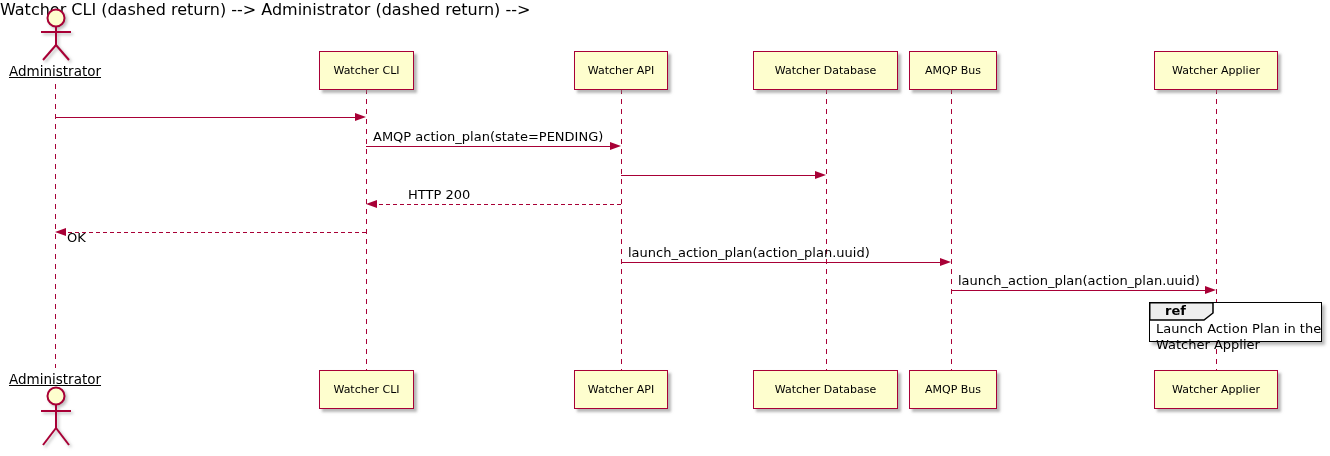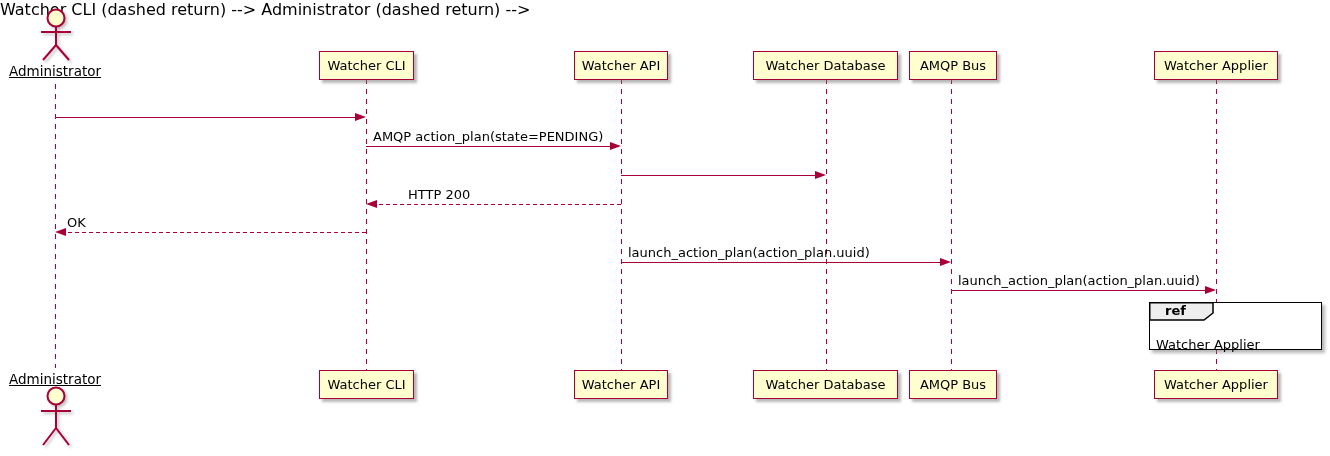--- a/index.html
+++ b/index.html
@@ -6,24 +6,24 @@
   .canvas {
     position:relative; width:1330px; height:456px; background:#ffffff;
     font-family:"DejaVu Sans","Liberation Sans",sans-serif; color:#000;
     overflow:hidden;
   }
   .lifeline {
     position:absolute; width:1px; z-index:1;
     background-image:repeating-linear-gradient(to bottom,#A80036 0 5px,transparent 5px 10px);
   }
   .pbox {
-    position:absolute; height:29px; box-sizing:border-box; z-index:4;
+    position:absolute; height:39px; box-sizing:border-box; z-index:4;
     background:#FEFECE; border:1.5px solid #A80036;
     display:flex; align-items:center; justify-content:center;
-    font-size:13px; white-space:nowrap;
+    font-size:11px; white-space:nowrap;
     box-shadow:2.5px 2.5px 2.5px rgba(125,125,125,0.55);
   }
   .actor-label {
     position:absolute; transform:translateX(-50%); font-size:13.5px;
     white-space:nowrap; z-index:4;text-decoration:underline;
   }
   .actor-svg { position:absolute; z-index:4;
     filter:drop-shadow(2px 2px 1.5px rgba(125,125,125,0.5)); }
   .msg-label {
     position:absolute; font-size:13px; white-space:nowrap; z-index:3;
@@ -31,21 +31,21 @@
   .line-solid { position:absolute; height:1px; background:#A80036; z-index:3; }
   .line-dashed {
     position:absolute; height:1px; z-index:3;
     background-image:repeating-linear-gradient(to right,#A80036 0 4px,transparent 4px 7px);
   }
   .arr-r, .arr-l { position:absolute; width:0; height:0; z-index:3;
     border-top:4.5px solid transparent; border-bottom:4.5px solid transparent; }
   .arr-r { border-left:11px solid #A80036; }
   .arr-l { border-right:11px solid #A80036; }
   .refbox {
-    position:absolute; left:1149px; top:302px; width:173px; height:48px;
+    position:absolute; left:1149px; top:302px; width:173px; height:40px;
     box-sizing:border-box; background:#ffffff; border:1.5px solid #000;
     z-index:5; box-shadow:3px 3px 3px rgba(125,125,125,0.55);
   }
   .ref-tab-svg { position:absolute; left:-1.5px; top:-1.5px; }
   .ref-tag {
     position:absolute; left:15px; top:0px; font-size:13px; font-weight:bold;
     z-index:6;
   }
   .ref-text { position:absolute; left:6px; font-size:13px; white-space:nowrap; }
 </style>
@@ -91,40 +91,41 @@
   
   <div class="line-solid" style="left:621px;top:175px;width:194px"></div>
   <div class="arr-r" style="left:815px;top:171px"></div>
 
    Watcher CLI (dashed return) --&gt;
   <div class="msg-label" style="left:408px;top:187px">HTTP 200</div>
   <div class="line-dashed" style="left:372px;top:204px;width:249px"></div>
   <div class="arr-l" style="left:366px;top:200px"></div>
 
    Administrator (dashed return) --&gt;
-  <div class="msg-label" style="left:67px;top:215px">OK</div>
+  <div class="msg-label" style="left:67px;top:230px">OK</div>
   <div class="line-dashed" style="left:61px;top:232px;width:305px"></div>
   <div class="arr-l" style="left:55px;top:228px"></div>
 
   
   <div class="msg-label" style="left:628px;top:245px">launch_action_plan(action_plan.uuid)</div>
   <div class="line-solid" style="left:621px;top:262px;width:319px"></div>
   <div class="arr-r" style="left:940px;top:258px"></div>
 
   
   <div class="msg-label" style="left:958px;top:273px">launch_action_plan(action_plan.uuid)</div>
   <div class="line-solid" style="left:951px;top:290px;width:254px"></div>
   <div class="arr-r" style="left:1205px;top:286px"></div>
 
   
   <div class="refbox">
     <svg class="ref-tab-svg" width="68" height="20" viewBox="0 0 68 20">
       <polygon points="0.75,0.75 64,0.75 64,11 55,18 0.75,18" fill="#EEEEEE" stroke="#000000" stroke-width="1.5"></polygon>
     </svg>
     <div class="ref-tag">ref</div>
+    <div class="ref-text" style="top:18px">Launch Action Plan in the</div>
     <div class="ref-text" style="top:34px">Watcher Applier</div>
   </div>
 
   
   <div class="pbox" style="left:319px;top:370px;width:95px">Watcher CLI</div>
   <div class="pbox" style="left:574px;top:370px;width:94px">Watcher API</div>
   <div class="pbox" style="left:753px;top:370px;width:145px">Watcher Database</div>
   <div class="pbox" style="left:909px;top:370px;width:88px">AMQP Bus</div>
   <div class="pbox" style="left:1154px;top:370px;width:124px">Watcher Applier</div>
 

